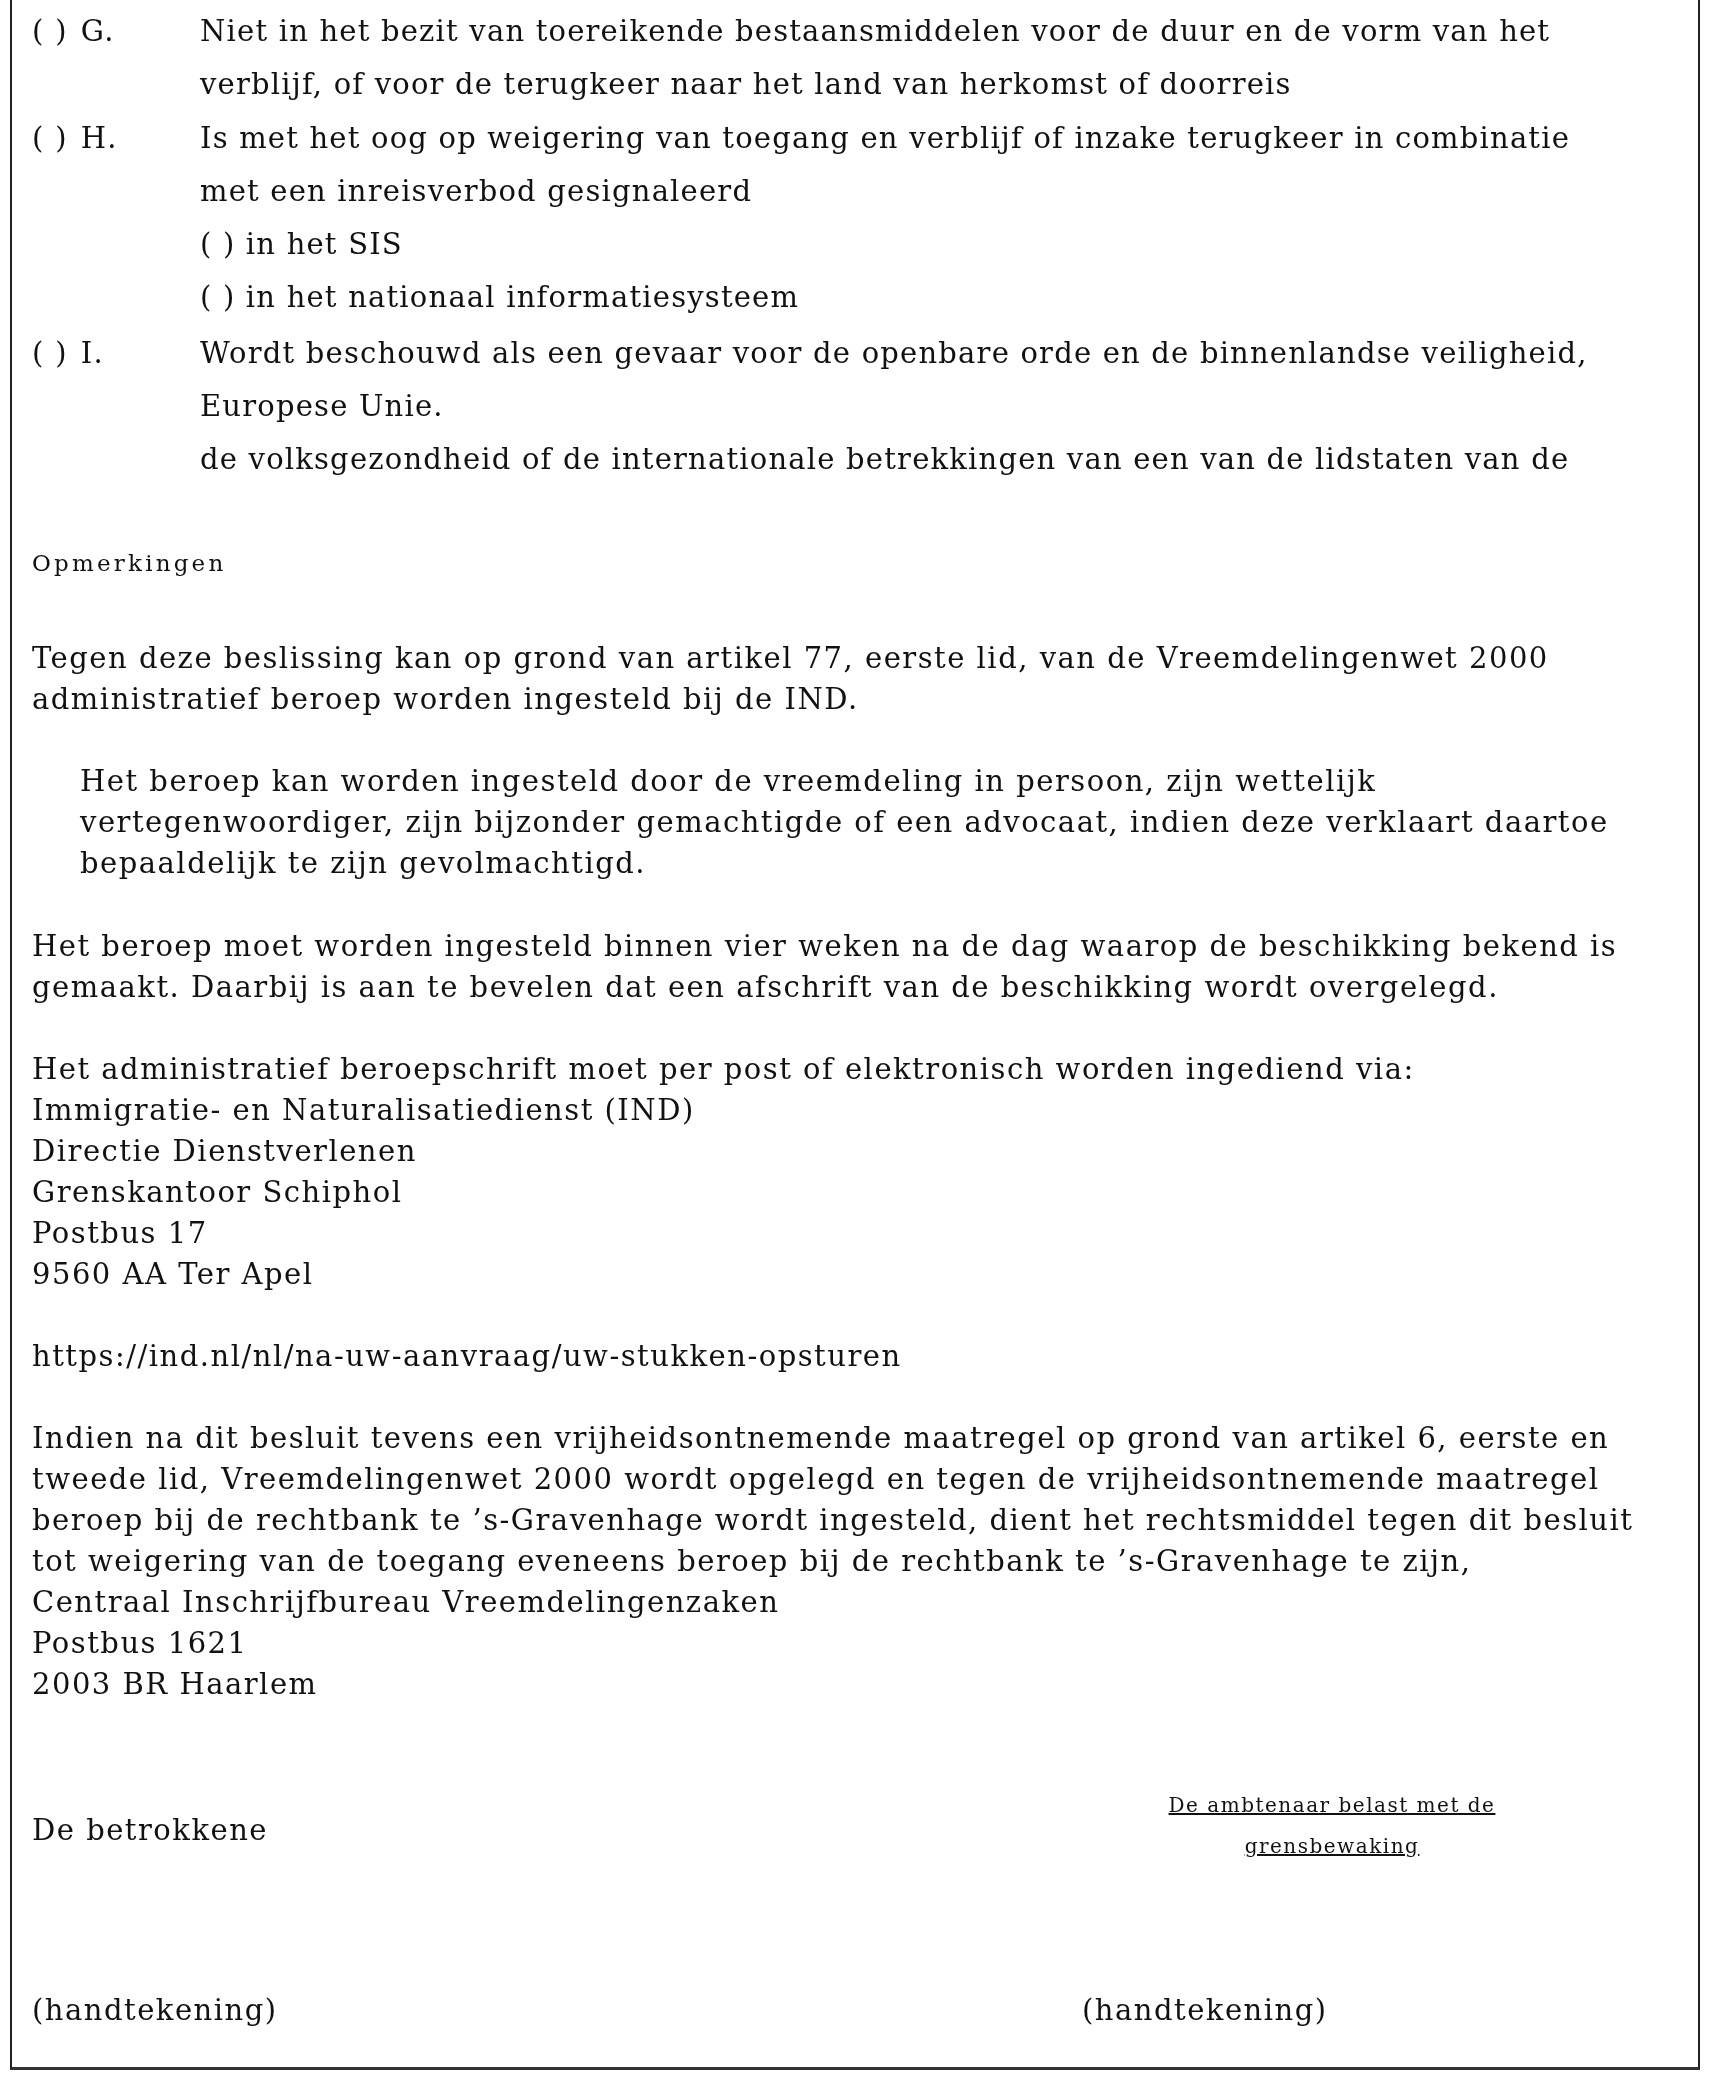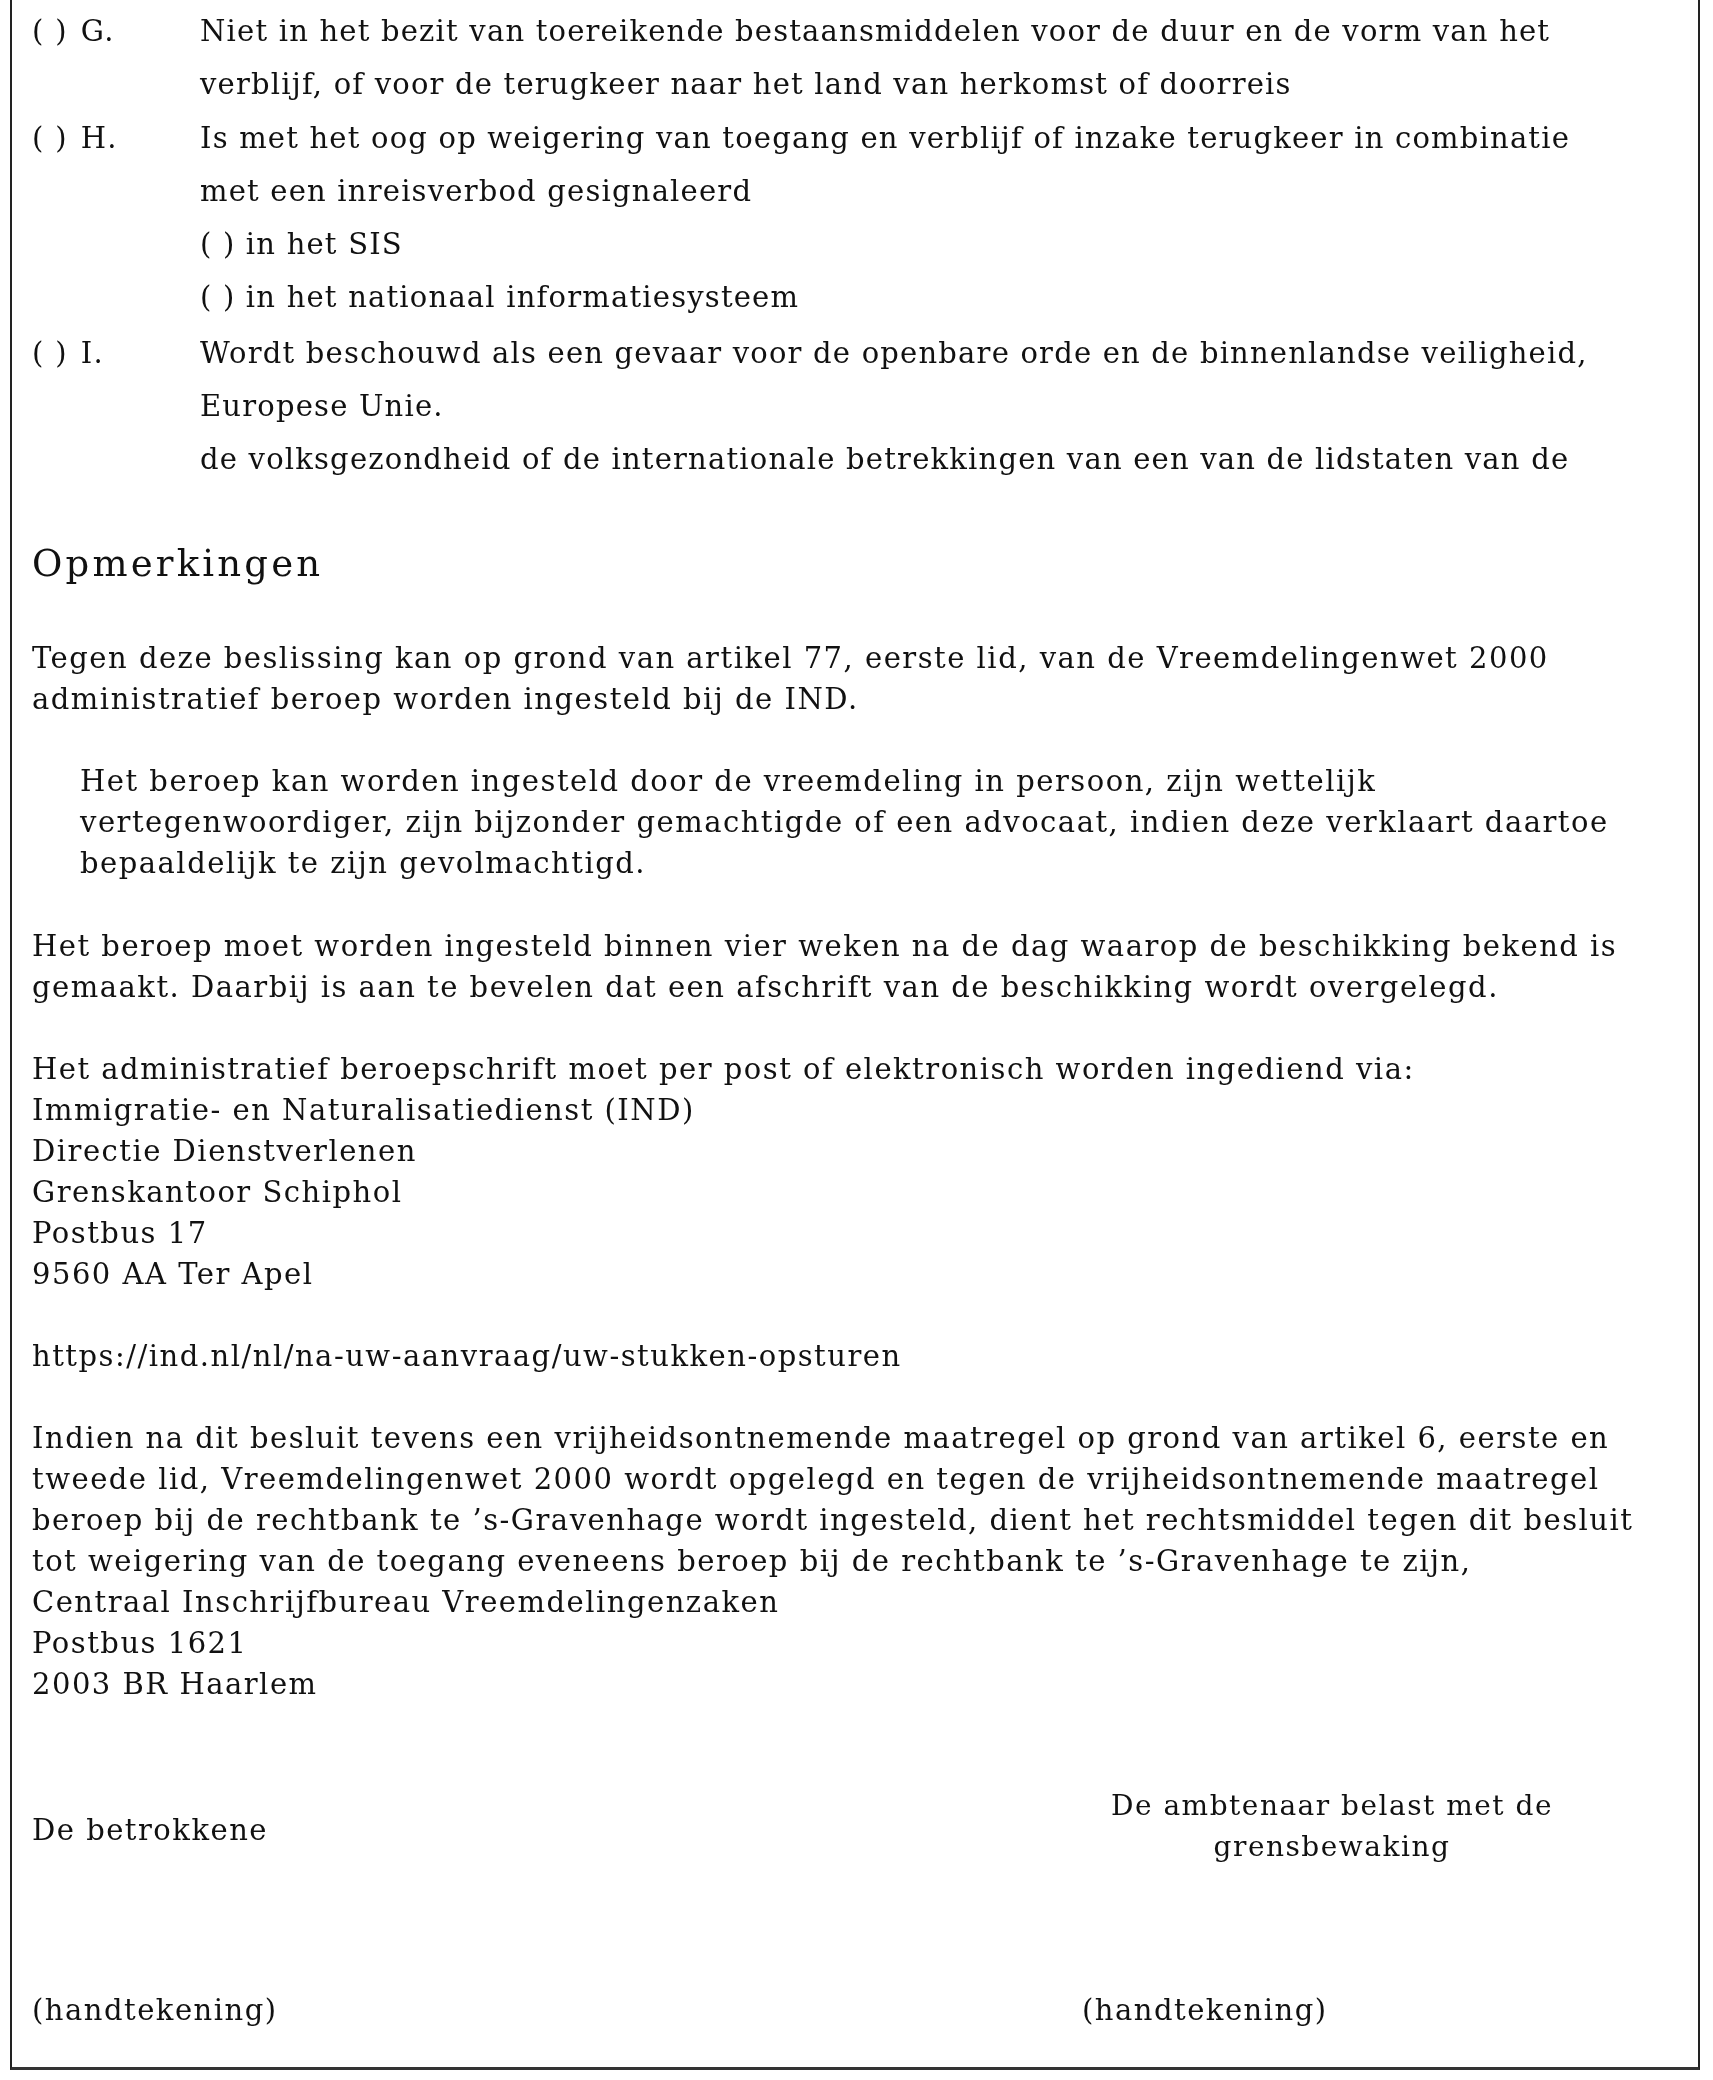--- a/index.html
+++ b/index.html
@@ -49,33 +49,34 @@
       letter-spacing: 1.5px;
       line-height: 41px;
       white-space: nowrap;
     }
     .para div { height: 41px; }
     .item-body div { height: 53px; }
     .heading {
       position: absolute;
       left: 32px;
       top: 543px;
-      font-size: 37px;
+      font-size: 23px;
       letter-spacing: 3.2px;
       line-height: 41px;
     }
     .sig-right {
       position: absolute;
       left: 1082px;
       top: 1785px;
       width: 500px;
-      font-size: 28px;
+      font-size: 20px;
       letter-spacing: 1.5px;
       line-height: 41px;
       text-align: center;
+      text-decoration: underline;
     }
   </style>
 </head>
 <body>
 
 <div class="frame"></div>
 
 <div class="item-label" style="top: 5px;">
   <span>( )</span>
   <span style="margin-left: 2px;">G.</span>

